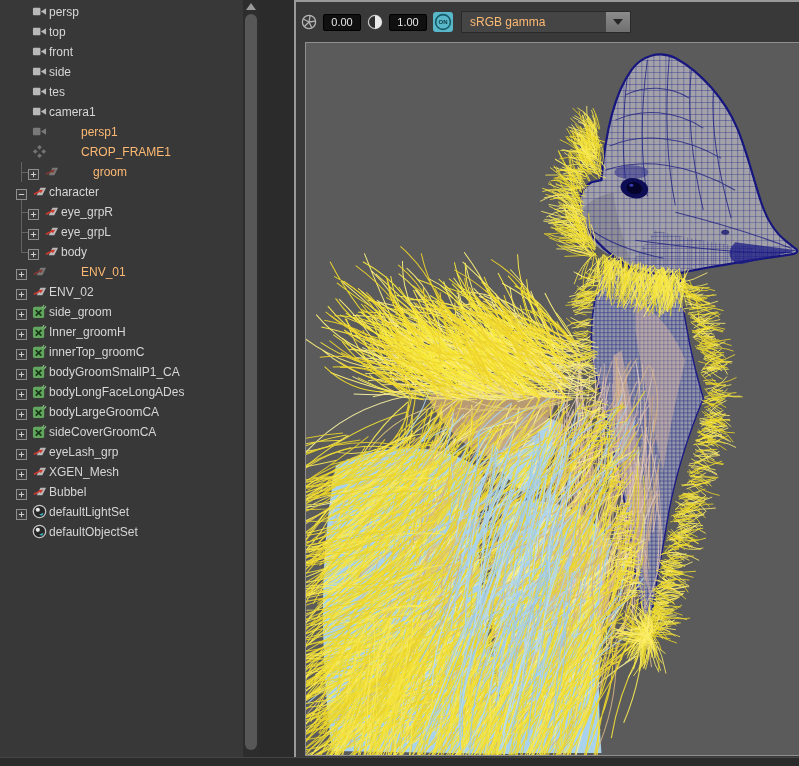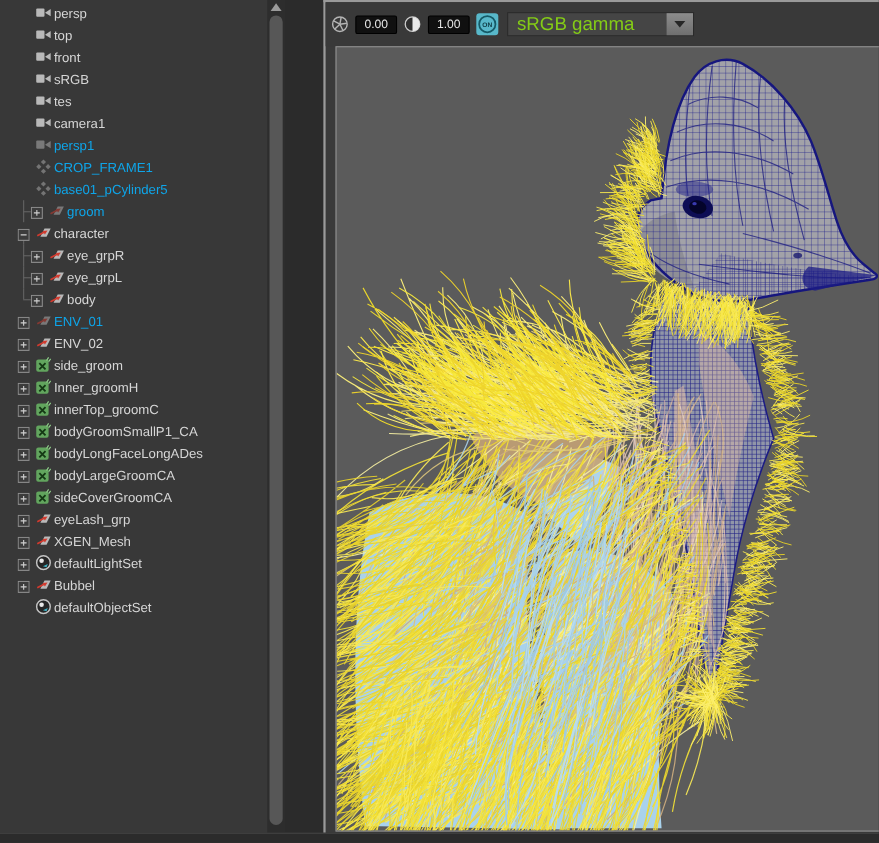--- a/index.html
+++ b/index.html
@@ -9,21 +9,21 @@
   
   #outliner{position:absolute;left:0;top:0;width:259px;height:758px;background:#383838;text-decoration:underline;}
   #o-rows{position:absolute;left:0;top:2px;width:243px;}
   .o-row{position:relative;height:20px;cursor:default;}
   .o-row .lbl{position:absolute;left:49px;top:0;line-height:20px;font-size:12px;color:#d6d6d6;white-space:nowrap;}
   .o-row.lv1 .lbl{left:61px;}
   .o-row .exp{position:absolute;left:16px;top:4px;width:11px;height:11px;}
   .o-row.lv1 .exp{left:28px;}
   .o-row .ic{position:absolute;left:32px;top:2px;width:15px;height:15px;}
   .o-row.lv1 .ic{left:44px;}
-  .o-row.dim .lbl{color:#0ea5e9;}
+  .o-row.dim .lbl{color:#fdba74;margin-left:32px;}
   .o-row.dim .ic{opacity:.5;}
   .vl{position:absolute;left:21px;top:0;width:1px;height:20px;background:#636363;}
   .vl.last{height:10px;}
   .hs{position:absolute;left:21px;top:10px;width:7px;height:1px;background:#636363;}
   .desc{position:absolute;left:21px;top:16px;width:1px;height:4px;background:#636363;}
 
   
   #o-scroll{position:absolute;left:243px;top:0;width:16px;height:758px;background:#2d2d2d;}
   #o-scroll .up{position:absolute;left:3px;top:3px;width:0;height:0;
     border-left:5px solid transparent;border-right:5px solid transparent;border-bottom:7px solid #9a9a9a;}
@@ -32,21 +32,21 @@
   
   #vpanel{position:absolute;left:259px;top:0;width:540px;height:758px;box-sizing:border-box;
           background:#3a3a3a;border-top:2px solid #9a9a9a;border-left:2px solid #9a9a9a;border-right:2px solid #9a9a9a;margin-left:35px;}
   #vtoolbar{position:absolute;left:0;top:0;right:0;height:40px;background:#393939;
             display:flex;align-items:center;padding-left:5px;box-sizing:border-box;gap:6px;}
   .tb-icon{width:16px;height:16px;flex:0 0 auto;}
   .tb-field{width:36px;height:15px;line-height:15px;background:#101010;border:1px solid #000;
             border-radius:2px;color:#e6e6e6;font-size:11px;text-align:center;flex:0 0 auto;}
   #cm-toggle{width:20px;height:20px;border-radius:3px;background:#58b8ca;flex:0 0 auto;}
   #vt-dd{width:168px;height:20px;background:#454545;border:1px solid #2a2a2a;display:flex;flex:0 0 auto;margin-left:2px;}
-  #vt-dd .dd-lbl{flex:1;font-size:17px;color:#84cc16;line-height:20px;padding-left:8px;white-space:nowrap;overflow:hidden;}
+  #vt-dd .dd-lbl{flex:1;font-size:12px;color:#fdba74;line-height:20px;padding-left:8px;white-space:nowrap;overflow:hidden;}
   #vt-dd .dd-btn{width:24px;background:linear-gradient(#8c8c8c,#6f6f6f);display:flex;align-items:center;justify-content:center;}
   #vt-dd .dd-btn .tri{width:0;height:0;border-left:5px solid transparent;border-right:5px solid transparent;border-top:6px solid #262626;}
 
   #vcanvas{position:absolute;left:9px;top:40px;right:4px;bottom:2px;border:1px solid #8f8f8f;
            background:#5b5b5b;overflow:hidden;}
   #vp-svg{display:block;width:100%;height:100%;}
 
   #bottom-strip{position:absolute;left:0;right:0;bottom:0;height:8px;background:#2b2b2b;border-top:1px solid #444;}
 </style>
 </head>
@@ -75,21 +75,21 @@
               <rect x="1" y="4" width="8" height="8" rx="1" fill="#b9b9b9"></rect>
               <polygon points="9.5,8 15,4.5 15,11.5" fill="#b9b9b9"></polygon>
             </svg></span>
           <span class="lbl">front</span>
         </div>
         <div class="o-row">
           <span class="ic"><svg viewBox="0 0 16 16" width="15" height="15">
               <rect x="1" y="4" width="8" height="8" rx="1" fill="#b9b9b9"></rect>
               <polygon points="9.5,8 15,4.5 15,11.5" fill="#b9b9b9"></polygon>
             </svg></span>
-          <span class="lbl">sRGB</span>
+          <span class="lbl">side</span>
         </div>
         <div class="o-row">
           <span class="ic"><svg viewBox="0 0 16 16" width="15" height="15">
               <rect x="1" y="4" width="8" height="8" rx="1" fill="#b9b9b9"></rect>
               <polygon points="9.5,8 15,4.5 15,11.5" fill="#b9b9b9"></polygon>
             </svg></span>
           <span class="lbl">tes</span>
         </div>
         <div class="o-row">
           <span class="ic"><svg viewBox="0 0 16 16" width="15" height="15">
@@ -107,29 +107,20 @@
         </div>
         <div class="o-row dim">
           <span class="ic"><svg viewBox="0 0 16 16" width="15" height="15" fill="#b0b0b0">
               <path d="M8 1 L10.5 3.5 L8 6 L5.5 3.5 Z"></path>
               <path d="M3.5 5.5 L6 8 L3.5 10.5 L1 8 Z"></path>
               <path d="M12.5 5.5 L15 8 L12.5 10.5 L10 8 Z"></path>
               <path d="M8 10 L10.5 12.5 L8 15 L5.5 12.5 Z"></path>
             </svg></span>
           <span class="lbl">CROP_FRAME1</span>
         </div>
-        <div class="o-row dim">
-          <span class="ic"><svg viewBox="0 0 16 16" width="15" height="15" fill="#b0b0b0">
-              <path d="M8 1 L10.5 3.5 L8 6 L5.5 3.5 Z"></path>
-              <path d="M3.5 5.5 L6 8 L3.5 10.5 L1 8 Z"></path>
-              <path d="M12.5 5.5 L15 8 L12.5 10.5 L10 8 Z"></path>
-              <path d="M8 10 L10.5 12.5 L8 15 L5.5 12.5 Z"></path>
-            </svg></span>
-          <span class="lbl">base01_pCylinder5</span>
-        </div>
         <div class="o-row lv1 dim">
           <span class="vl"></span>
           <span class="hs"></span>
           <span class="exp"><svg viewBox="0 0 11 11" width="11" height="11">
               <rect x="0.5" y="0.5" width="10" height="10" fill="#3c3c3c" stroke="#8f8f8f"></rect>
               <path d="M2.8 5.5 H8.2" stroke="#cfcfcf"></path>
               <path d="M5.5 2.8 V8.2" stroke="#cfcfcf"></path>
             </svg></span>
           <span class="ic"><svg viewBox="0 0 16 16" width="15" height="15">
               <polygon points="5,12 9,4 15,4 11,12" fill="#b9b9b9"></polygon>
@@ -339,38 +330,38 @@
             </svg></span>
           <span class="lbl">XGEN_Mesh</span>
         </div>
         <div class="o-row">
           <span class="exp"><svg viewBox="0 0 11 11" width="11" height="11">
               <rect x="0.5" y="0.5" width="10" height="10" fill="#3c3c3c" stroke="#8f8f8f"></rect>
               <path d="M2.8 5.5 H8.2" stroke="#cfcfcf"></path>
               <path d="M5.5 2.8 V8.2" stroke="#cfcfcf"></path>
             </svg></span>
           <span class="ic"><svg viewBox="0 0 16 16" width="15" height="15">
+              <polygon points="5,12 9,4 15,4 11,12" fill="#b9b9b9"></polygon>
+              <path d="M2 11 L8.5 7.6" stroke="#d23a2e" stroke-width="1.7" fill="none"></path>
+              <polygon points="12,6 7.2,6.4 9.4,9.8" fill="#d23a2e"></polygon>
+            </svg></span>
+          <span class="lbl">Bubbel</span>
+        </div>
+        <div class="o-row">
+          <span class="exp"><svg viewBox="0 0 11 11" width="11" height="11">
+              <rect x="0.5" y="0.5" width="10" height="10" fill="#3c3c3c" stroke="#8f8f8f"></rect>
+              <path d="M2.8 5.5 H8.2" stroke="#cfcfcf"></path>
+              <path d="M5.5 2.8 V8.2" stroke="#cfcfcf"></path>
+            </svg></span>
+          <span class="ic"><svg viewBox="0 0 16 16" width="15" height="15">
               <circle cx="8" cy="8" r="6.6" fill="#262626" stroke="#c4c4c4" stroke-width="1.4"></circle>
               <circle cx="6.2" cy="6.2" r="2.2" fill="#e8e8e8"></circle>
               <path d="M7.5 11.5 L12.2 9.4 L11 12.4 Z" fill="#3fb3c6"></path>
             </svg></span>
           <span class="lbl">defaultLightSet</span>
-        </div>
-        <div class="o-row">
-          <span class="exp"><svg viewBox="0 0 11 11" width="11" height="11">
-              <rect x="0.5" y="0.5" width="10" height="10" fill="#3c3c3c" stroke="#8f8f8f"></rect>
-              <path d="M2.8 5.5 H8.2" stroke="#cfcfcf"></path>
-              <path d="M5.5 2.8 V8.2" stroke="#cfcfcf"></path>
-            </svg></span>
-          <span class="ic"><svg viewBox="0 0 16 16" width="15" height="15">
-              <polygon points="5,12 9,4 15,4 11,12" fill="#b9b9b9"></polygon>
-              <path d="M2 11 L8.5 7.6" stroke="#d23a2e" stroke-width="1.7" fill="none"></path>
-              <polygon points="12,6 7.2,6.4 9.4,9.8" fill="#d23a2e"></polygon>
-            </svg></span>
-          <span class="lbl">Bubbel</span>
         </div>
         <div class="o-row">
           <span class="ic"><svg viewBox="0 0 16 16" width="15" height="15">
               <circle cx="8" cy="8" r="6.6" fill="#262626" stroke="#c4c4c4" stroke-width="1.4"></circle>
               <circle cx="6.2" cy="6.2" r="2.2" fill="#e8e8e8"></circle>
               <path d="M7.5 11.5 L12.2 9.4 L11 12.4 Z" fill="#3fb3c6"></path>
             </svg></span>
           <span class="lbl">defaultObjectSet</span>
         </div>
       </div>

